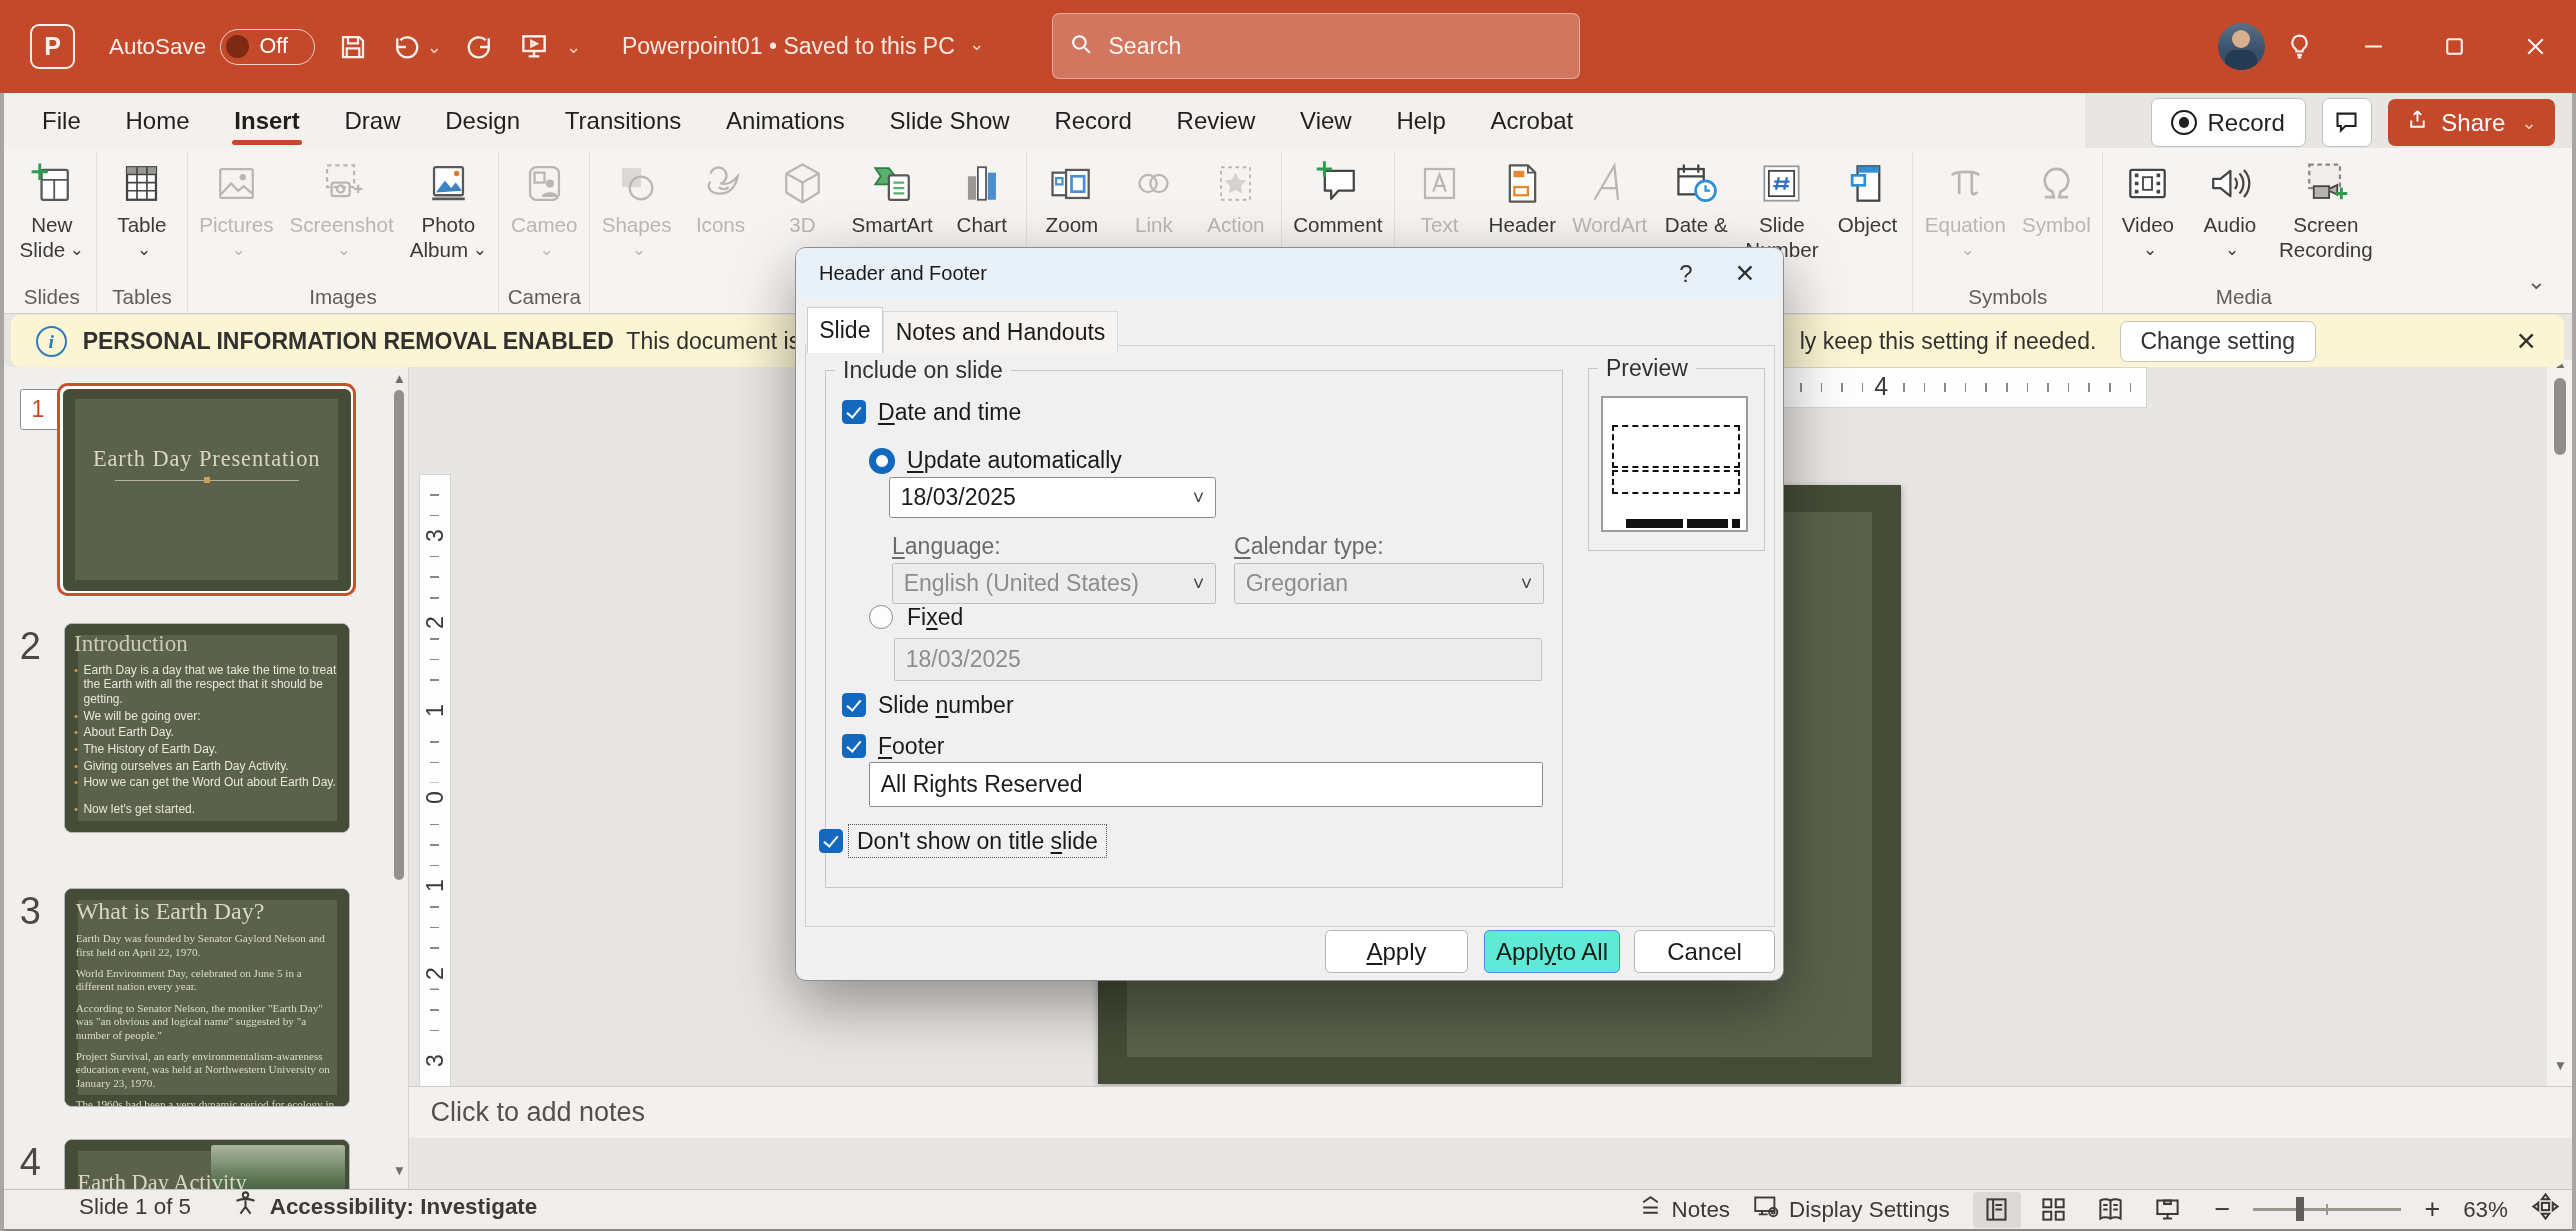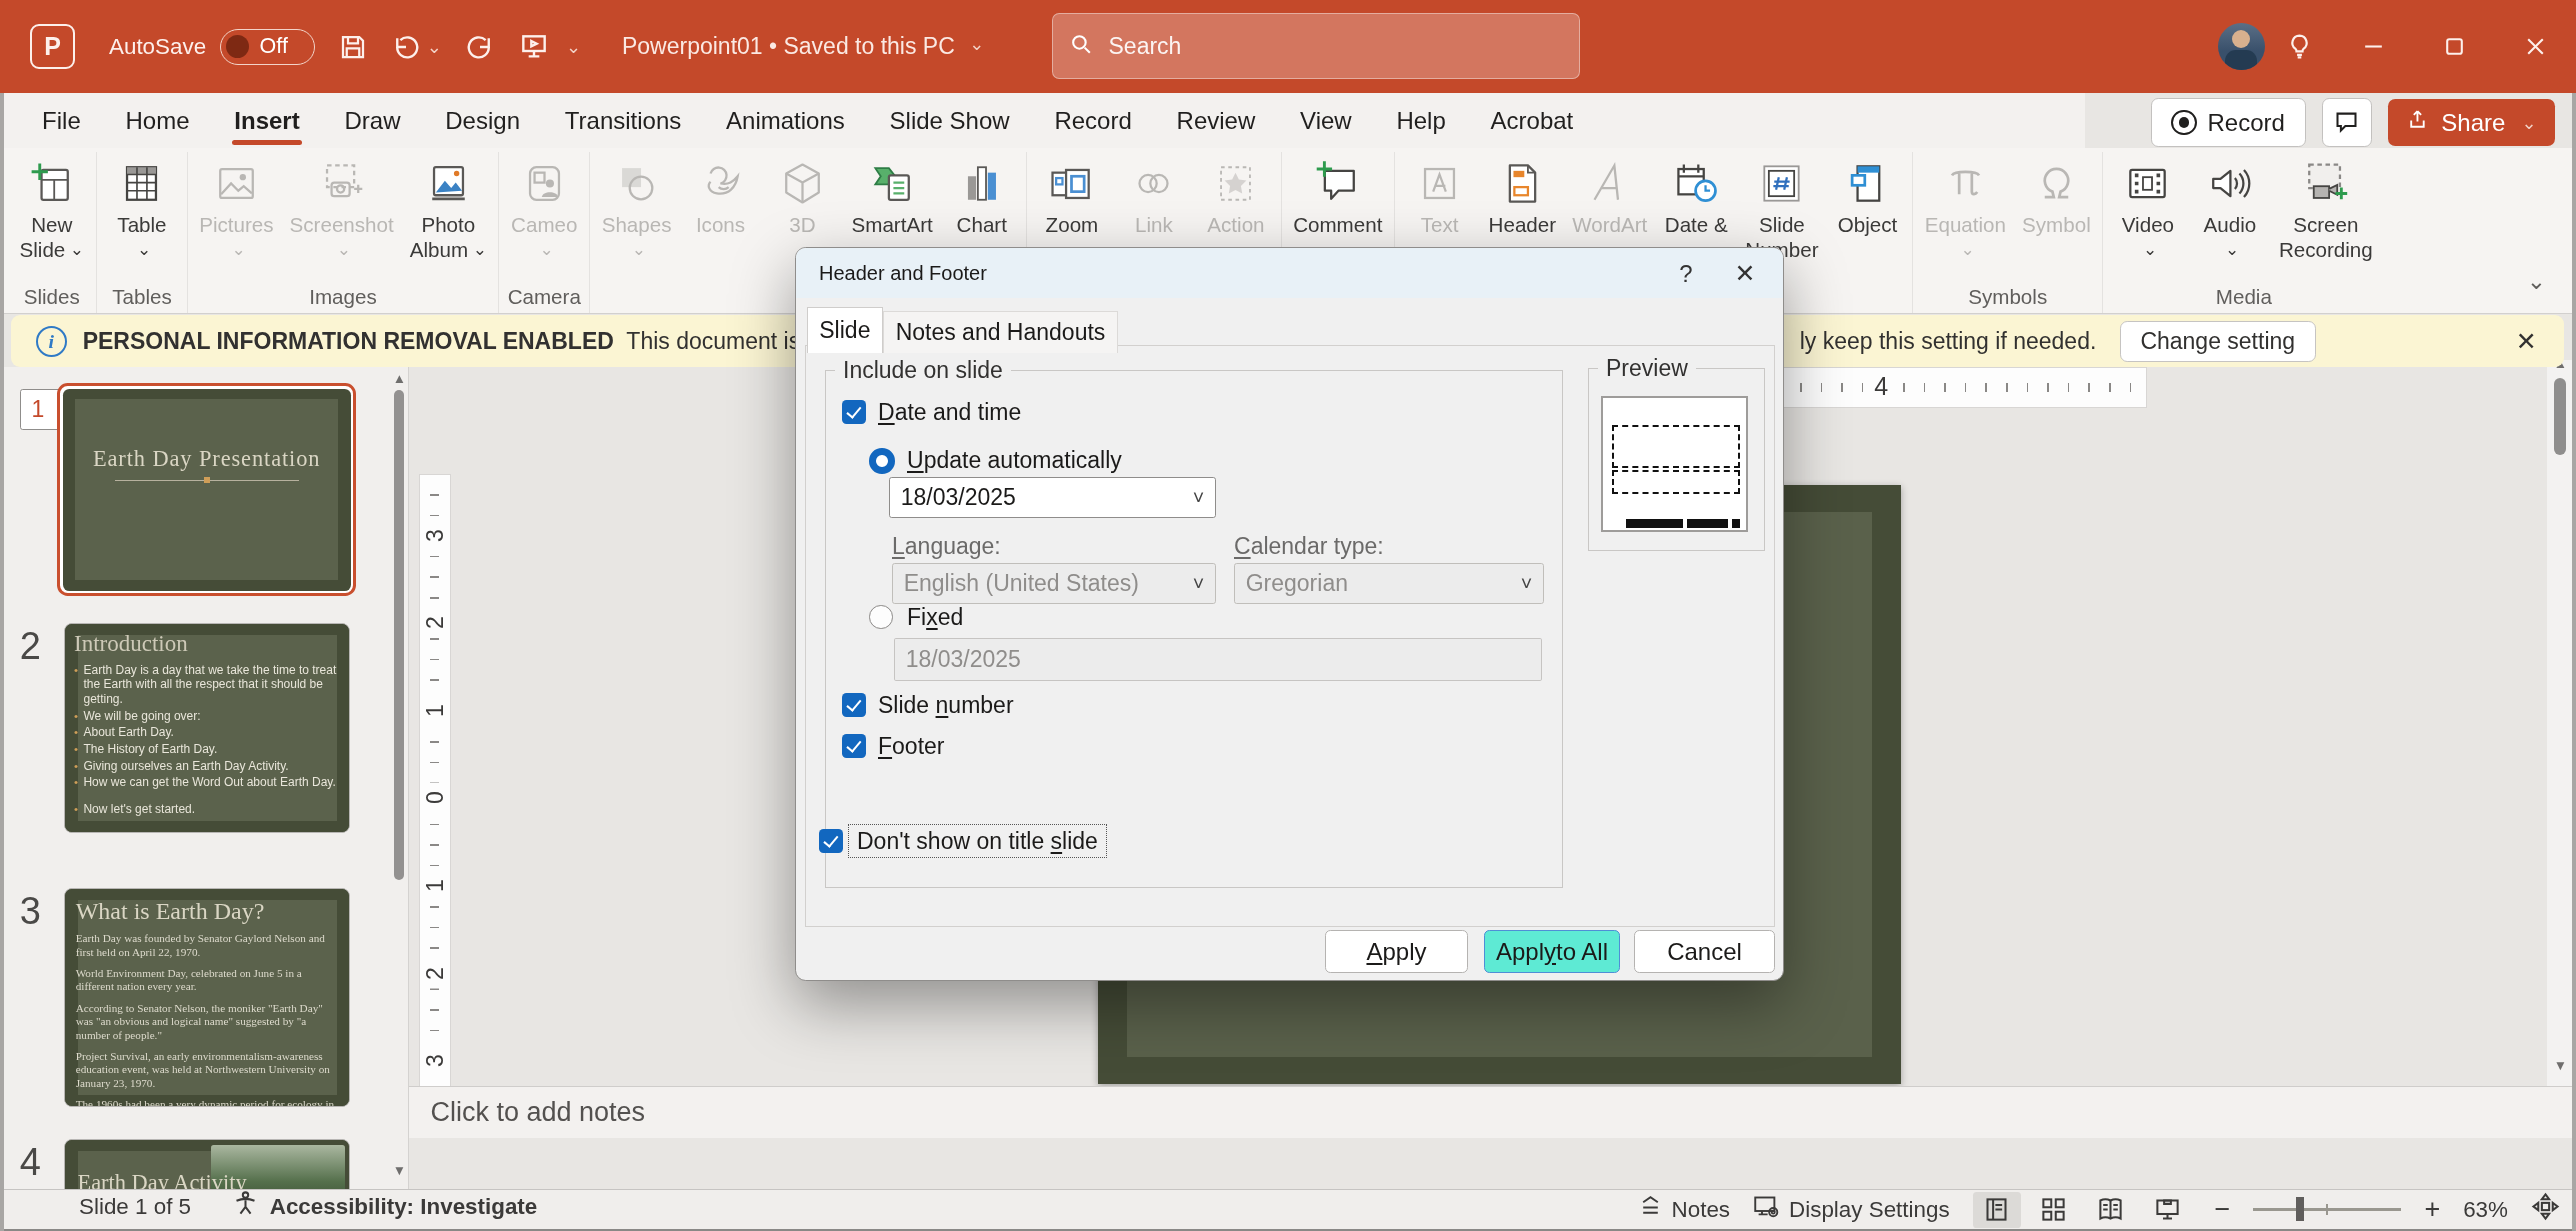--- a/index.html
+++ b/index.html
@@ -858,20 +858,23 @@
           </div>
         <div class="rdo-off" style="position:absolute;left:43px;top:234px;"></div>
         <span class="lbl" style="left:81px;top:233px;">Fi<u>x</u>ed</span>
         <div class="tin dis" style="left:68px;top:267px;width:648px;">
             <span>18/03/2025</span>
           </div>
         <div class="cb" style="position:absolute;left:16px;top:322px;"></div>
         <span class="lbl" style="left:52px;top:321px;">Slide <u>n</u>umber</span>
         <div class="cb" style="position:absolute;left:16px;top:363px;"></div>
         <span class="lbl" style="left:52px;top:362px;"><u>F</u>ooter</span>
+        <div class="tin" style="left:43px;top:391px;width:674px;height:45px;">
+            <span>All Rights Reserved</span>
+          </div>
       </div>
       <div class="cb" style="position:absolute;left:12.5px;top:483px;z-index:2;"></div>
       <span class="lbl focusbox" style="left:43px;top:479px;z-index:2;">Don't show on title <u>s</u>lide</span>
       <div class="grpbox" style="left:782px;top:22.4px;width:175px;height:181px;">
         <span class="glab">Preview</span>
         <div class="pvslide">
           <div class="dash" style="left:9.8px;top:27px;width:124px;height:39px;"></div>
           <div class="dash" style="left:9.8px;top:72px;width:124px;height:19.7px;"></div>
           <div class="bar" style="left:23px;top:121px;width:57px;"></div>
           <div class="bar" style="left:84px;top:121px;width:41px;"></div>

